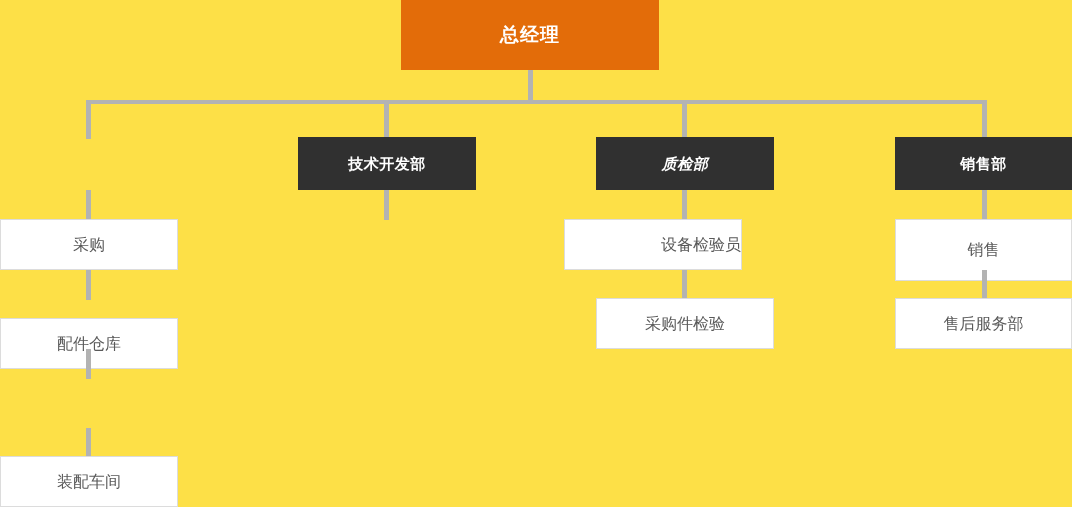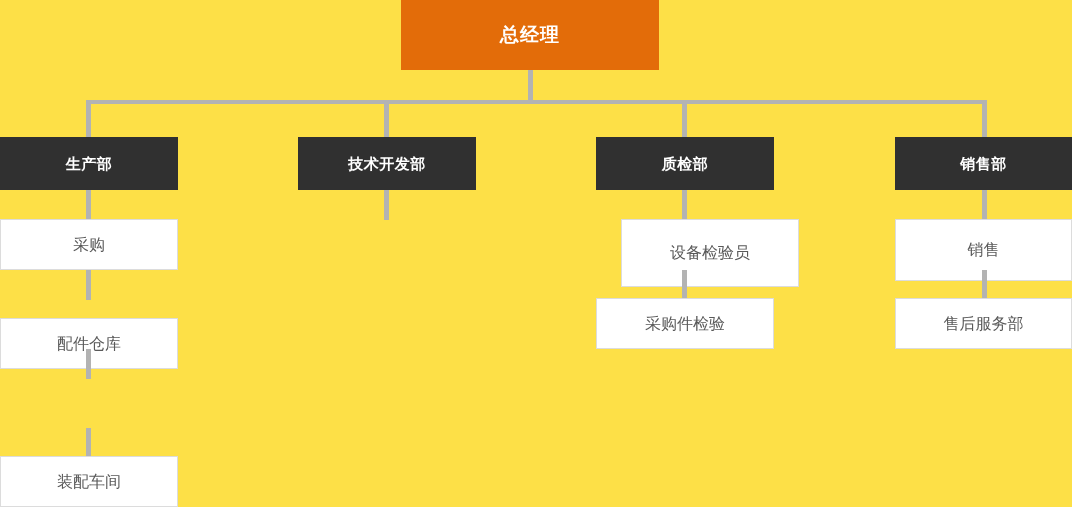--- a/index.html
+++ b/index.html
@@ -70,23 +70,20 @@
 
   <div class="conn conn-v" style="left:528px; top:70px; height:32px;"></div>
 
   <div class="conn conn-h" style="left:86px; top:100px; width:901px;"></div>
 
   <div class="conn conn-v" style="left:86px; top:100px; height:39px;"></div>
   <div class="conn conn-v" style="left:384px; top:100px; height:39px;"></div>
   <div class="conn conn-v" style="left:682px; top:100px; height:39px;"></div>
   <div class="conn conn-v" style="left:982px; top:100px; height:39px;"></div>
 
-  <div class="node node-dept" style="left:0px; top:137px; width:178px; height:53px;">
-    <span>生产部</span>
-  </div>
 
   <div class="conn conn-v" style="left:86px; top:190px; height:30px;"></div>
   <div class="node node-sub" style="left:0px; top:219px; width:178px; height:51px;">
     <span>采购</span>
   </div>
 
   <div class="conn conn-v" style="left:86px; top:270px; height:30px;"></div>
   <div class="node node-sub" style="left:0px; top:298px; width:178px; height:51px;margin-top:20px;">
     <span>配件仓库</span>
   </div>
@@ -97,26 +94,26 @@
   <div class="node node-dept" style="left:298px; top:137px; width:178px; height:53px;">
     <span>技术开发部</span>
   </div>
 
   <div class="node node-sub" style="left:0px; top:456px; width:178px; height:51px;">
     <span>装配车间</span>
   </div>
 
   <div class="conn conn-v" style="left:384px; top:190px; height:30px;"></div>
 
-  <div class="node node-dept" style="left:596px; top:137px; width:178px; height:53px;">
+  <div class="node node-dept" style="left:596px; top:137px; width:178px; height:53px;font-style:italic;">
     <span>质检部</span>
   </div>
 
   <div class="conn conn-v" style="left:682px; top:190px; height:30px;"></div>
-  <div class="node node-sub" style="left:621px; top:219px; width:178px; height:68px;">
+  <div class="node node-sub" style="left:564px; top:219px; width:178px; height:51px;justify-content:flex-end;">
     <span>设备检验员</span>
   </div>
 
   <div class="conn conn-v" style="left:682px; top:270px; height:30px;"></div>
   <div class="node node-dept" style="left:895px; top:137px; width:177px; height:53px;">
     <span>销售部</span>
   </div>
 
   <div class="node node-sub" style="left:596px; top:298px; width:178px; height:51px;">
     <span>采购件检验</span>

